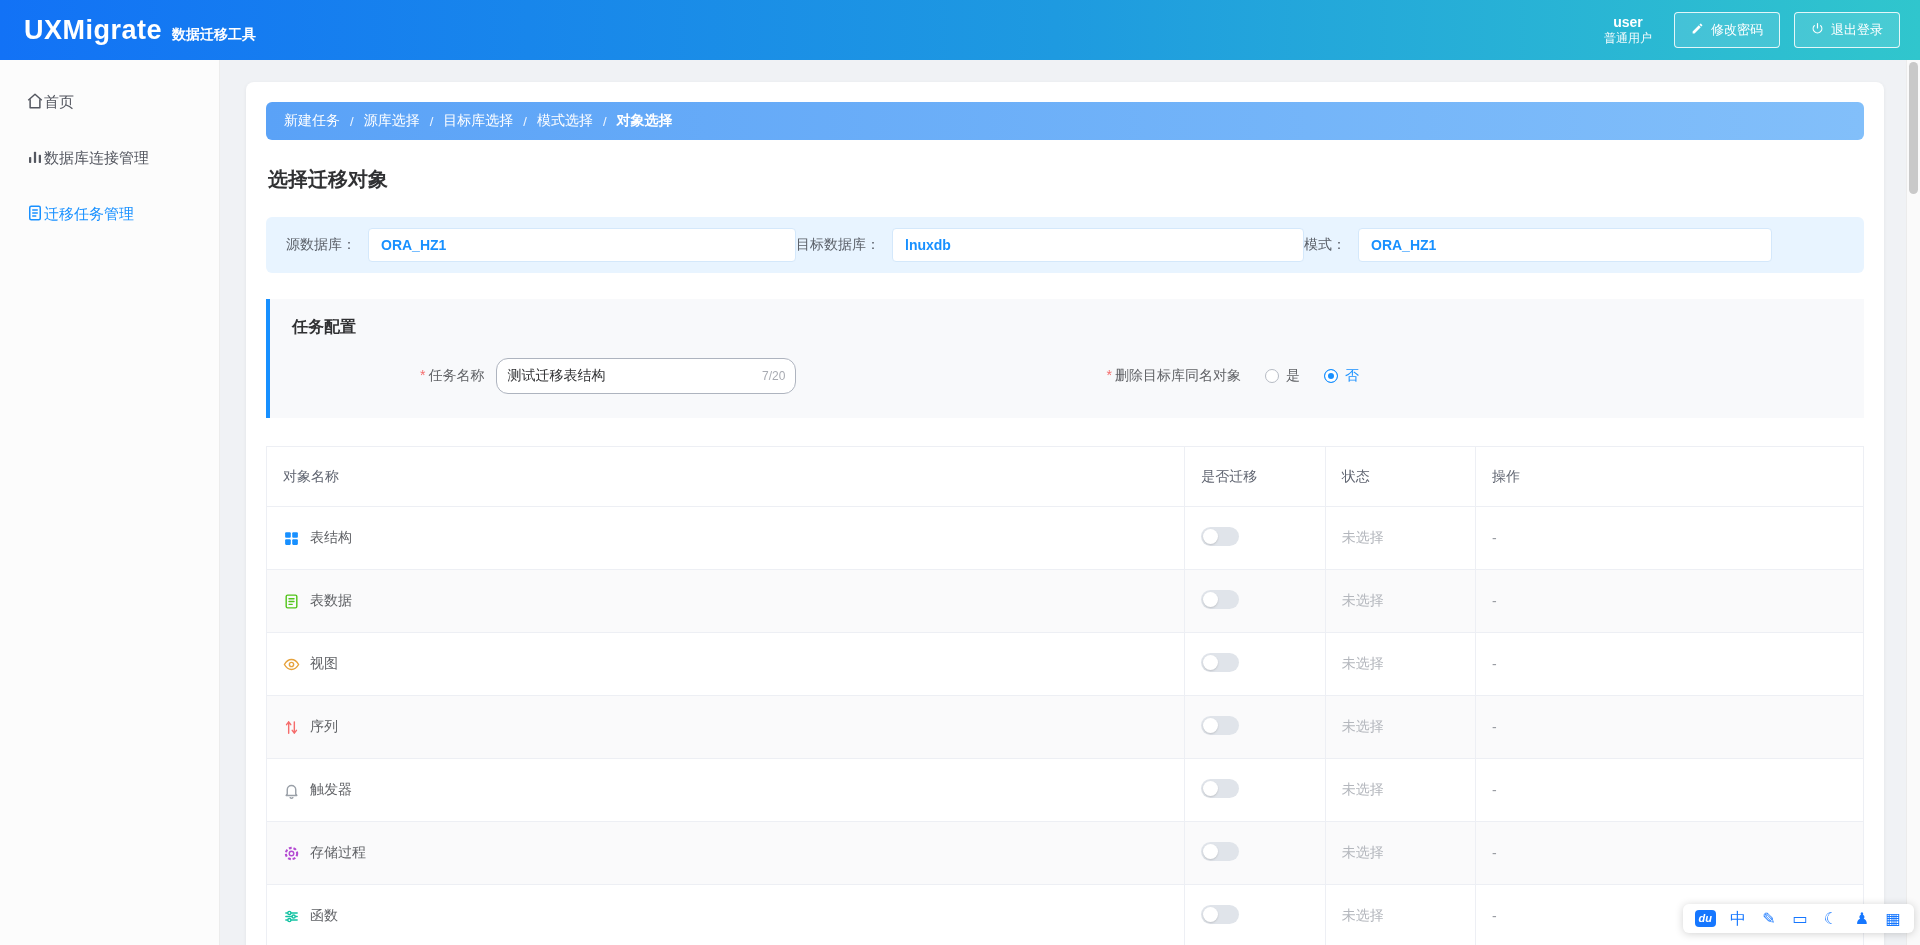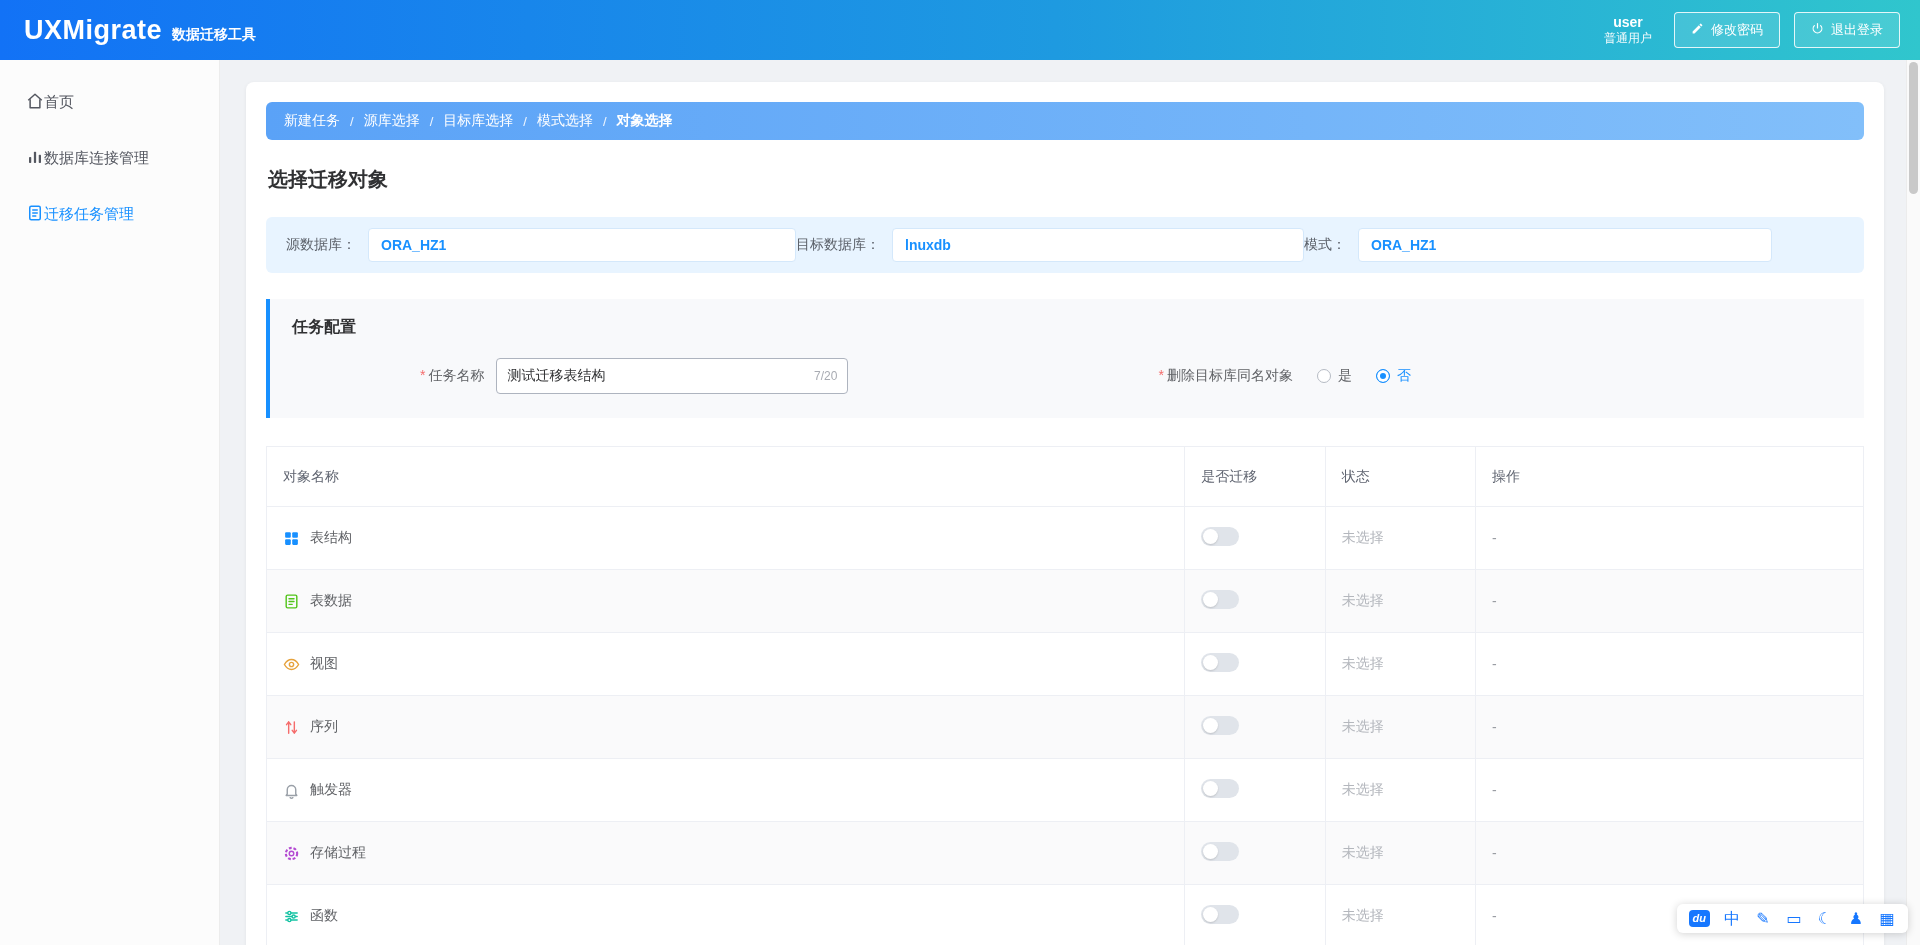--- a/index.html
+++ b/index.html
@@ -45,22 +45,22 @@
     color:#1890ff; font-weight:bold; font-size:14px; padding:0 12px; outline:none;
     font-family:"Liberation Sans","DejaVu Sans",sans-serif; }
   .w-src { width:428px; } .w-tgt { width:412px; } .w-sch { width:414px; }
 
   
   .task-config { margin-top:26px; background:#f8f9fb; border-left:4px solid #1890ff; padding:18px 22px 24px; }
   .tc-title { font-size:16px; font-weight:bold; color:#303133; }
   .tc-form { display:flex; align-items:center; margin-top:20px; padding-left:128px; }
   .form-label { font-size:14px; color:#606266; }
   .star { color:#f56c6c; margin-right:3px; }
-  .name-input-wrap { display:flex; align-items:center; width:352px; height:36px; border:1px solid #aeb4bf;
-    border-radius:4px; background:#fff; margin-left:12px; padding:16px 10px; }
+  .name-input-wrap { display:flex; align-items:center; width:300px; height:36px; border:1px solid #aeb4bf;
+    border-radius:12px; background:#fff; margin-left:12px; padding:16px 10px; }
   .name-input { border:none; outline:none; flex:1; min-width:0; font-size:14px; color:#303133;
     font-family:"Liberation Sans","DejaVu Sans",sans-serif; }
   .char-count { font-size:12px; color:#a8abb2; margin-left:6px; }
   .group2 { margin-left:310px; display:flex; align-items:center; }
   .radio { display:flex; align-items:center; gap:7px; margin-left:24px; cursor:pointer;
     font-size:14px; color:#606266; }
   .radio-dot { width:14px; height:14px; border:1px solid #b6bbc4; border-radius:50%; background:#fff; flex:none; }
   .radio.checked .radio-dot { border-color:#1890ff; background:#1890ff; box-shadow:inset 0 0 0 3px #fff; }
   .radio.checked .radio-label { color:#1890ff; }
 
@@ -73,21 +73,21 @@
   .name-cell { display:flex; align-items:center; gap:10px; }
   .row-icon { width:17px; height:17px; flex:none; }
   .status-text { color:#b4b7bd; }
   .action-text { color:#9a9da3; }
   .toggle { width:38px; height:19px; border-radius:10px; background:#e0e4ea; position:relative;
     display:inline-block; cursor:pointer; }
   .toggle::after { content:""; position:absolute; left:2px; top:2px; width:15px; height:15px;
     border-radius:50%; background:#fff; box-shadow:0 1px 2px rgba(0,0,0,.15); }
 
   
-  .dock { position:fixed; right:12px; bottom:12px; background:#fff; border-radius:6px;
+  .dock { position:fixed; right:6px; bottom:12px; background:#fff; border-radius:6px;
     box-shadow:0 1px 8px rgba(0,0,0,.18); display:flex; align-items:center; gap:13px; padding:6px 12px; z-index:50; }
   .dock-icon { color:#1677ff; font-size:16px; min-width:18px; text-align:center; cursor:pointer; line-height:1; }
   .dock-icon.badge { background:#1677ff; color:#fff; border-radius:4px; font-size:11px;
     font-weight:bold; padding:3px 4px; font-style:italic; }
 
   
   .scrollbar { position:fixed; top:60px; right:0; width:14px; bottom:0; background:#fafafa;
     border-left:1px solid #ececec; z-index:40; }
   .scroll-thumb { position:absolute; top:2px; left:2px; width:9px; height:132px; border-radius:5px;
     background:#c9c9c9; cursor:pointer; }

